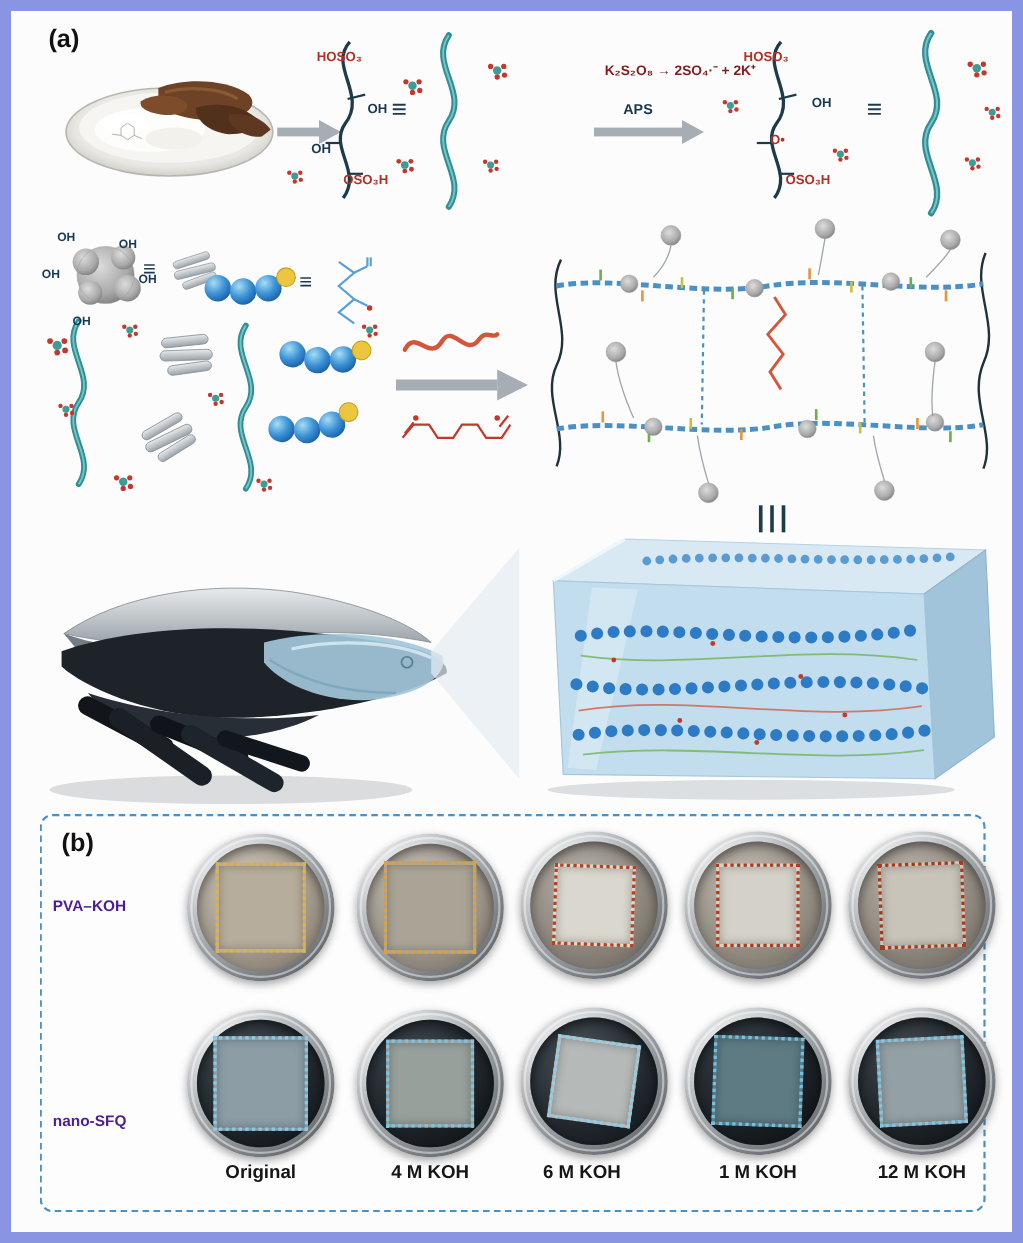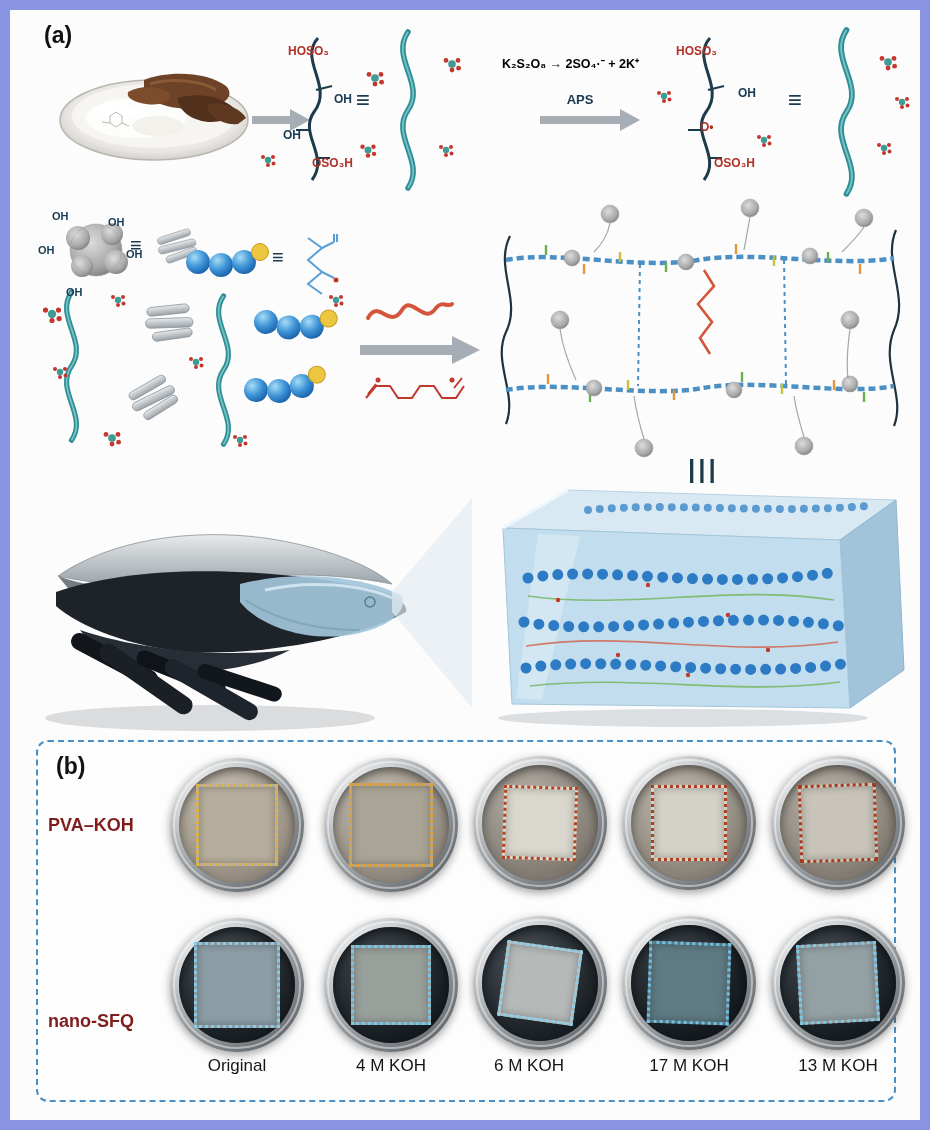--- a/index.html
+++ b/index.html
@@ -5,34 +5,34 @@
   html,body{margin:0;padding:0;width:930px;height:1130px;overflow:hidden;
     font-family:"Liberation Sans", sans-serif;}
   .page{position:relative;width:930px;height:1130px;background:#8995e3;}
   .inner{position:absolute;inset:10px;background:#fcfcfc;}
   .art{position:absolute;left:0;top:0;width:930px;height:740px;pointer-events:none;}
   .panel-label{position:absolute;font-size:23px;font-weight:700;color:#111;}
   .lbl{position:absolute;font-size:12px;font-weight:700;white-space:nowrap;}
   .red{color:#b03226;} .navy{color:#173a52;}
   .equiv{position:absolute;font-size:24px;font-weight:700;color:#1b3a50;}
   .equiv.small{font-size:20px;}
-  .eq{position:absolute;left:502px;top:55px;width:185px;text-align:left;
-      font-size:12.5px;font-weight:700;color:#000000;}
+  .eq{position:absolute;left:502px;top:55px;width:185px;text-align:right;
+      font-size:12.5px;font-weight:700;color:#7f1d1d;}
   .aps{position:absolute;left:540px;top:92px;width:80px;text-align:center;
       font-size:13px;font-weight:700;color:#1a3550;}
   .triple{position:absolute;left:688px;top:454px;font-size:26px;font-weight:700;
       letter-spacing:3px;color:#1d3b4a;}
   .oh{position:absolute;font-size:11px;font-weight:700;color:#173a52;}
   
   .bbox{position:absolute;left:36px;top:740px;width:856px;height:358px;
       border:2px dashed #4a90c4;border-radius:12px;background:#fdfdfd;}
-  .row-label{position:absolute;left:48px;width:126px;font-size:18px;font-weight:600;
-      color:#7f1d1d;}
+  .row-label{position:absolute;left:48px;width:126px;font-size:14px;font-weight:600;
+      color:#4c1d95;}
   .col-label{position:absolute;top:1056px;width:134px;text-align:center;
-      font-size:17px;font-weight:400;color:#161616;}
+      font-size:17px;font-weight:700;color:#161616;}
   .dish{position:absolute;width:134px;height:134px;border-radius:50%;
       background:radial-gradient(circle at 32% 28%, #f5f5f5 0%, #cfd2d4 30%, #8e9397 62%, #5c6064 84%, #3e4245 100%);
       box-shadow:0 3px 8px rgba(0,0,0,.35);}
   .dish::after{content:"";position:absolute;inset:3px;border-radius:50%;
       border:2px solid rgba(255,255,255,.45);pointer-events:none;}
   .well{position:absolute;inset:9px;border-radius:50%;
       background:radial-gradient(circle at 40% 32%, var(--well1,#ccc), var(--well2,#888) 78%);
       box-shadow:inset 0 3px 10px rgba(0,0,0,.55), inset 0 -2px 6px rgba(255,255,255,.15);}
   .r1 .well{box-shadow:inset 0 3px 12px rgba(0,0,0,.75), inset 0 0 22px rgba(110,150,180,.18);}
   .sample{position:absolute;left:50%;top:50%;width:var(--size,72px);height:var(--size,72px);
@@ -379,15 +379,15 @@
       <div class="sample"></div>
     </div>
   <div class="dish r1" style="left: 771px; top: 916px; --outline: #7cc8ea; --fill: #93a0a4; --well1: #474f55; --well2: #0f1316; --rot: -3deg; --size: 74px;">
     <div class="well"></div>
       <div class="sample"></div>
     </div>
 
   <div class="col-label" style="left:170px">Original</div>
   <div class="col-label" style="left:324px">4 M KOH</div>
   <div class="col-label" style="left:462px">6 M KOH</div>
-  <div class="col-label" style="left:622px">17 M KOH</div>
-  <div class="col-label" style="left:771px">13 M KOH</div>
+  <div class="col-label" style="left:622px">1 M KOH</div>
+  <div class="col-label" style="left:771px">12 M KOH</div>
 </div>
 
 </body></html>

